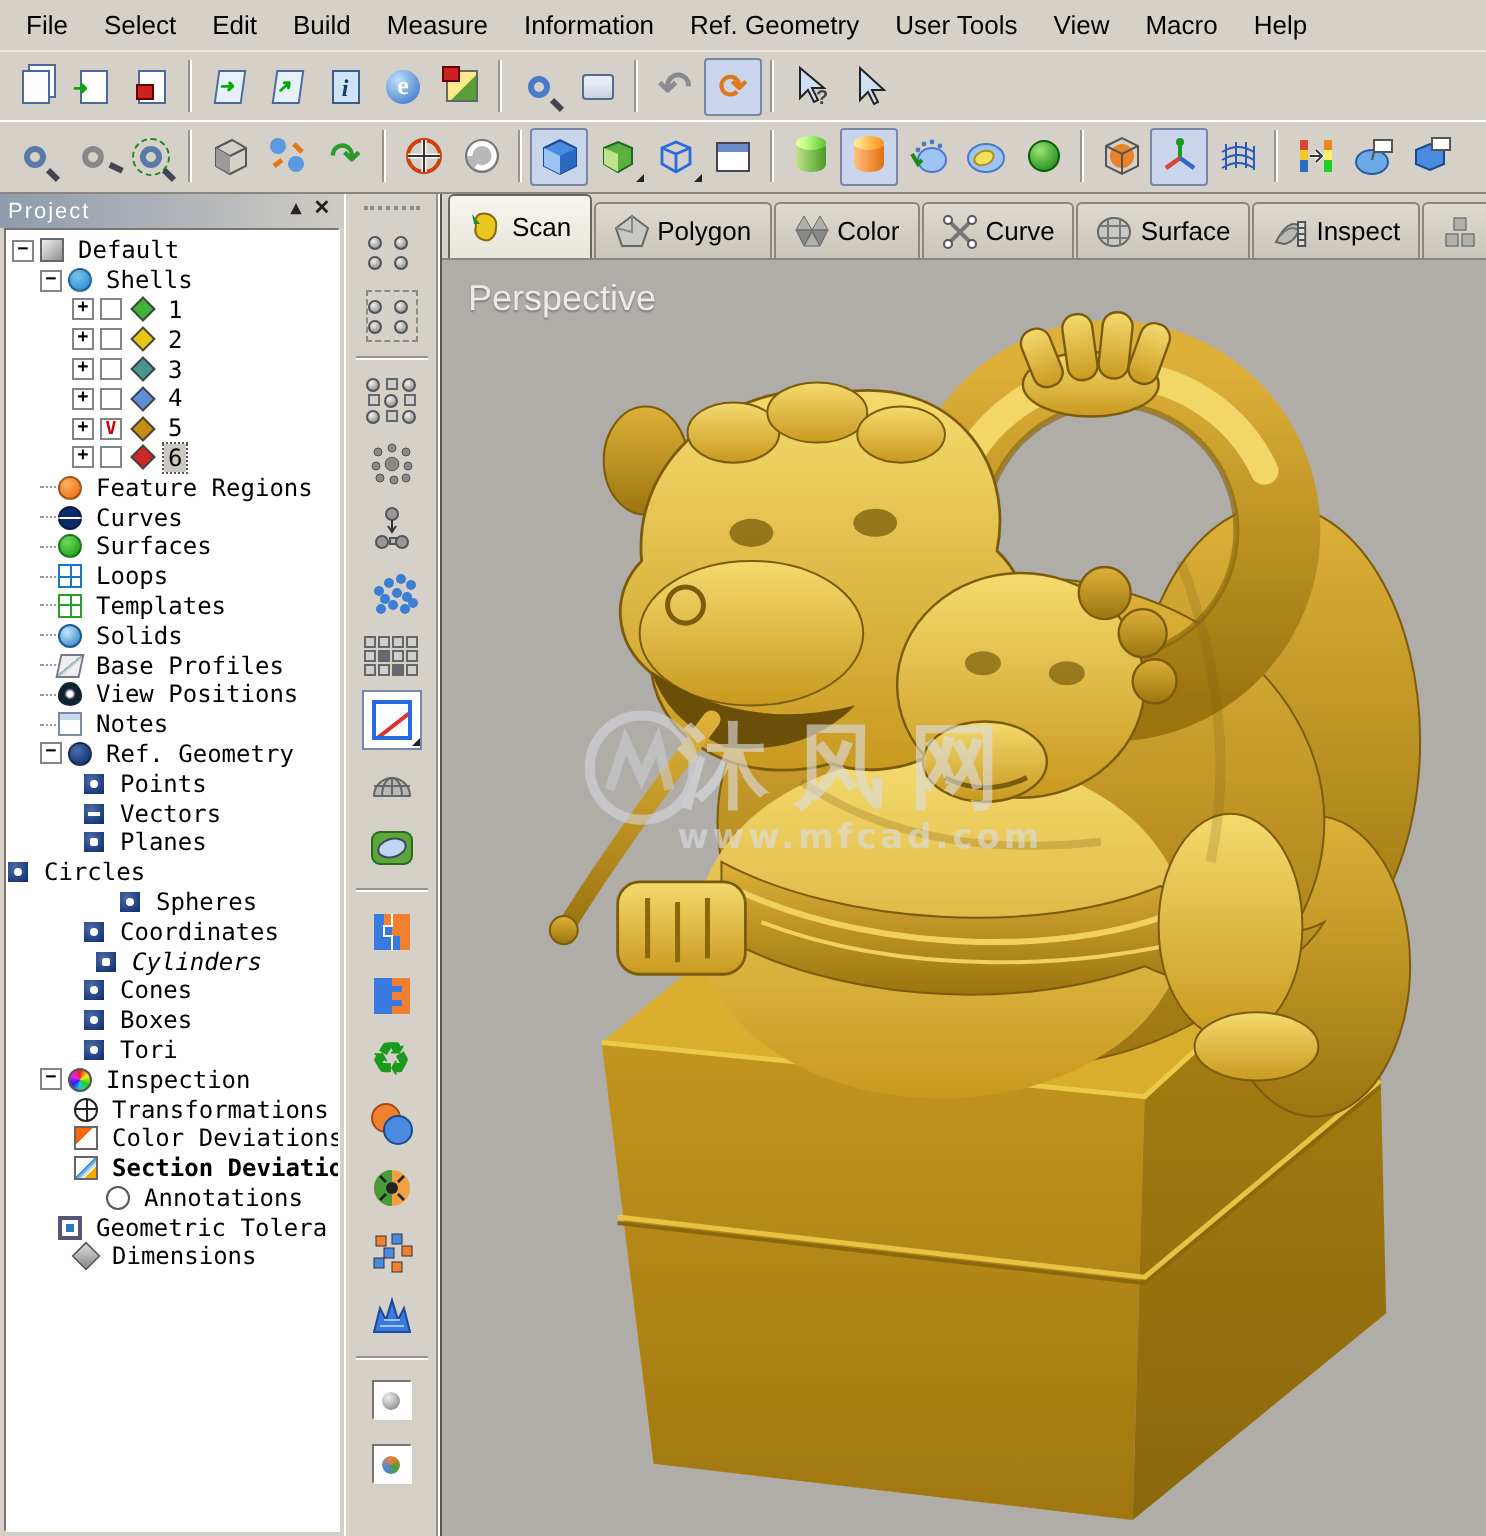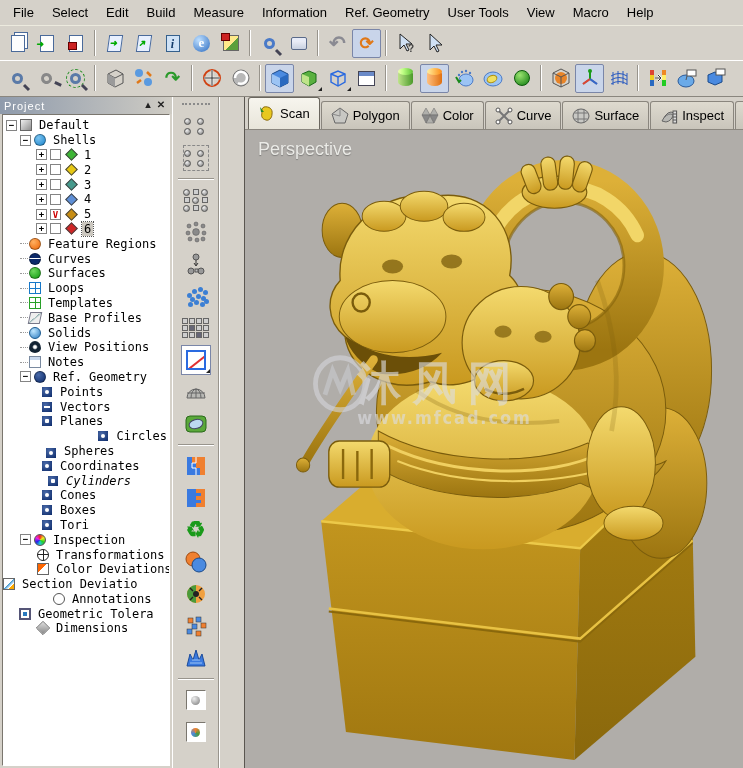--- a/index.html
+++ b/index.html
@@ -100,21 +100,21 @@
         position:relative; border:1px solid transparent; }
   .si.pressed { border:1px solid #7a86a8; background:#fff; }
   .ssep { width:36px; height:2px; border-top:1px solid #98948c; border-bottom:1px solid #fff; margin:4px 0; }
   .dgrid { display:grid; grid-template-columns:repeat(3,8px); gap:1px; }
   .dgrid.c2 { grid-template-columns:repeat(2,10px); gap:3px; }
   .dot { width:7px; height:7px; border-radius:50%; background:radial-gradient(circle at 35% 30%,#f2f2f2,#7a7a7a); border:1px solid #555; }
   .sqd { width:6px; height:6px; background:#cfcfcf; border:1px solid #666; margin:auto; }
   .bdot { width:5px; height:5px; border-radius:50%; background:#3b7fd4; position:absolute; }
 
   
-  .viewport { position:absolute; top:97px; left:220px; right:0; bottom:0; border-left:1px solid #5a5650;margin-left:24px; }
+  .viewport { position:absolute; top:97px; left:220px; right:0; bottom:0; border-left:1px solid #5a5650; }
   .tabs { height:33px; display:flex; align-items:flex-end; background:#d5d1c9; padding-left:3px;
           border-bottom:1px solid #8a867e; overflow:hidden; }
   .tab { height:28px; display:flex; align-items:center; gap:4px; padding:0 9px; flex:none;
          border:1px solid #8a867e; border-bottom:none; border-radius:3px 3px 0 0;
          background:linear-gradient(#dedacf,#c9c5bb); font-size:13px; margin-right:1px; }
   .tab.active { background:linear-gradient(#f7f5ee,#e8e5da); height:32px; border-color:#6a665e; }
   .canvas { position:absolute; top:33px; left:0; right:0; bottom:0; background:#b0ada9; }
   .canvas svg { display:block; width:100%; height:100%; }
   .persp { position:absolute; top:9px; left:13px; font-size:18px; color:#ebebe7;
            text-shadow:0 1px 1px rgba(90,90,90,.6); }
@@ -427,27 +427,27 @@
           <span class="tic i-grid g-blue"></span>
           <span class="tlabel">Loops</span>
         </div>
       <div class="trow d1">
           <span class="guide"></span>
           <span class="tic i-grid g-green"></span>
           <span class="tlabel">Templates</span>
         </div>
       <div class="trow d1">
           <span class="guide"></span>
+          <span class="tic i-ball"></span>
+          <span class="tlabel">Solids</span>
+        </div>
+      <div class="trow d1">
+          <span class="guide"></span>
           <span class="tic i-sketch"></span>
           <span class="tlabel">Base Profiles</span>
-        </div>
-      <div class="trow d1">
-          <span class="guide"></span>
-          <span class="tic i-ball"></span>
-          <span class="tlabel">Solids</span>
         </div>
       <div class="trow d1">
           <span class="guide"></span>
           <span class="tic i-eye"></span>
           <span class="tlabel">View Positions</span>
         </div>
       <div class="trow d1">
           <span class="guide"></span>
           <span class="tic i-note"></span>
           <span class="tlabel">Notes</span>
@@ -463,25 +463,25 @@
           <span class="tlabel">Points</span>
         </div>
       <div class="trow" style="padding-left:38px;">
           <span class="sub bar c-navy"></span>
           <span class="tlabel">Vectors</span>
         </div>
       <div class="trow" style="padding-left:38px;">
           <span class="sub sq c-navy"></span>
           <span class="tlabel">Planes</span>
         </div>
-      <div class="trow" style="padding-left:38px;justify-content:flex-end;">
+      <div class="trow" style="">
           <span class="sub c-navy"></span>
           <span class="tlabel">Circles</span>
         </div>
-      <div class="trow" style="padding-left:42px;align-items:flex-end;">
+      <div class="trow" style="padding-left:56px;">
           <span class="sub c-navy"></span>
           <span class="tlabel">Spheres</span>
         </div>
       <div class="trow" style="padding-left:38px;">
           <span class="sub c-navy"></span>
           <span class="tlabel">Coordinates</span>
         </div>
       <div class="trow" style="padding-left:44px;font-style:italic;">
           <span class="sub sq c-navy"></span>
           <span class="tlabel">Cylinders</span>
@@ -505,29 +505,29 @@
           <span class="tlabel">Inspection</span>
         </div>
       <div class="trow" style="padding-left:34px;">
           <span class="tic i-cross"></span>
           <span class="tlabel">Transformations</span>
         </div>
       <div class="trow" style="padding-left:34px;">
           <span class="tic i-dev"></span>
           <span class="tlabel">Color Deviations</span>
         </div>
-      <div class="trow" style="">
+      <div class="trow" style="padding-left:34px;font-weight:bold;">
           <span class="tic i-dev2"></span>
           <span class="tlabel">Section Deviatio</span>
         </div>
       <div class="trow" style="padding-left:50px;text-align:center;">
           <span class="tic i-cross" style="background:none;border-color:#555;"></span>
           <span class="tlabel">Annotations</span>
         </div>
-      <div class="trow" style="padding-left:16px;">
+      <div class="trow" style="padding-left:26px;">
           <span class="tic i-gtol"></span>
           <span class="tlabel">Geometric Tolera</span>
         </div>
       <div class="trow" style="padding-left:34px;">
           <span class="tic i-dice"></span>
           <span class="tlabel">Dimensions</span>
         </div>
     </div>
   </div>
 

